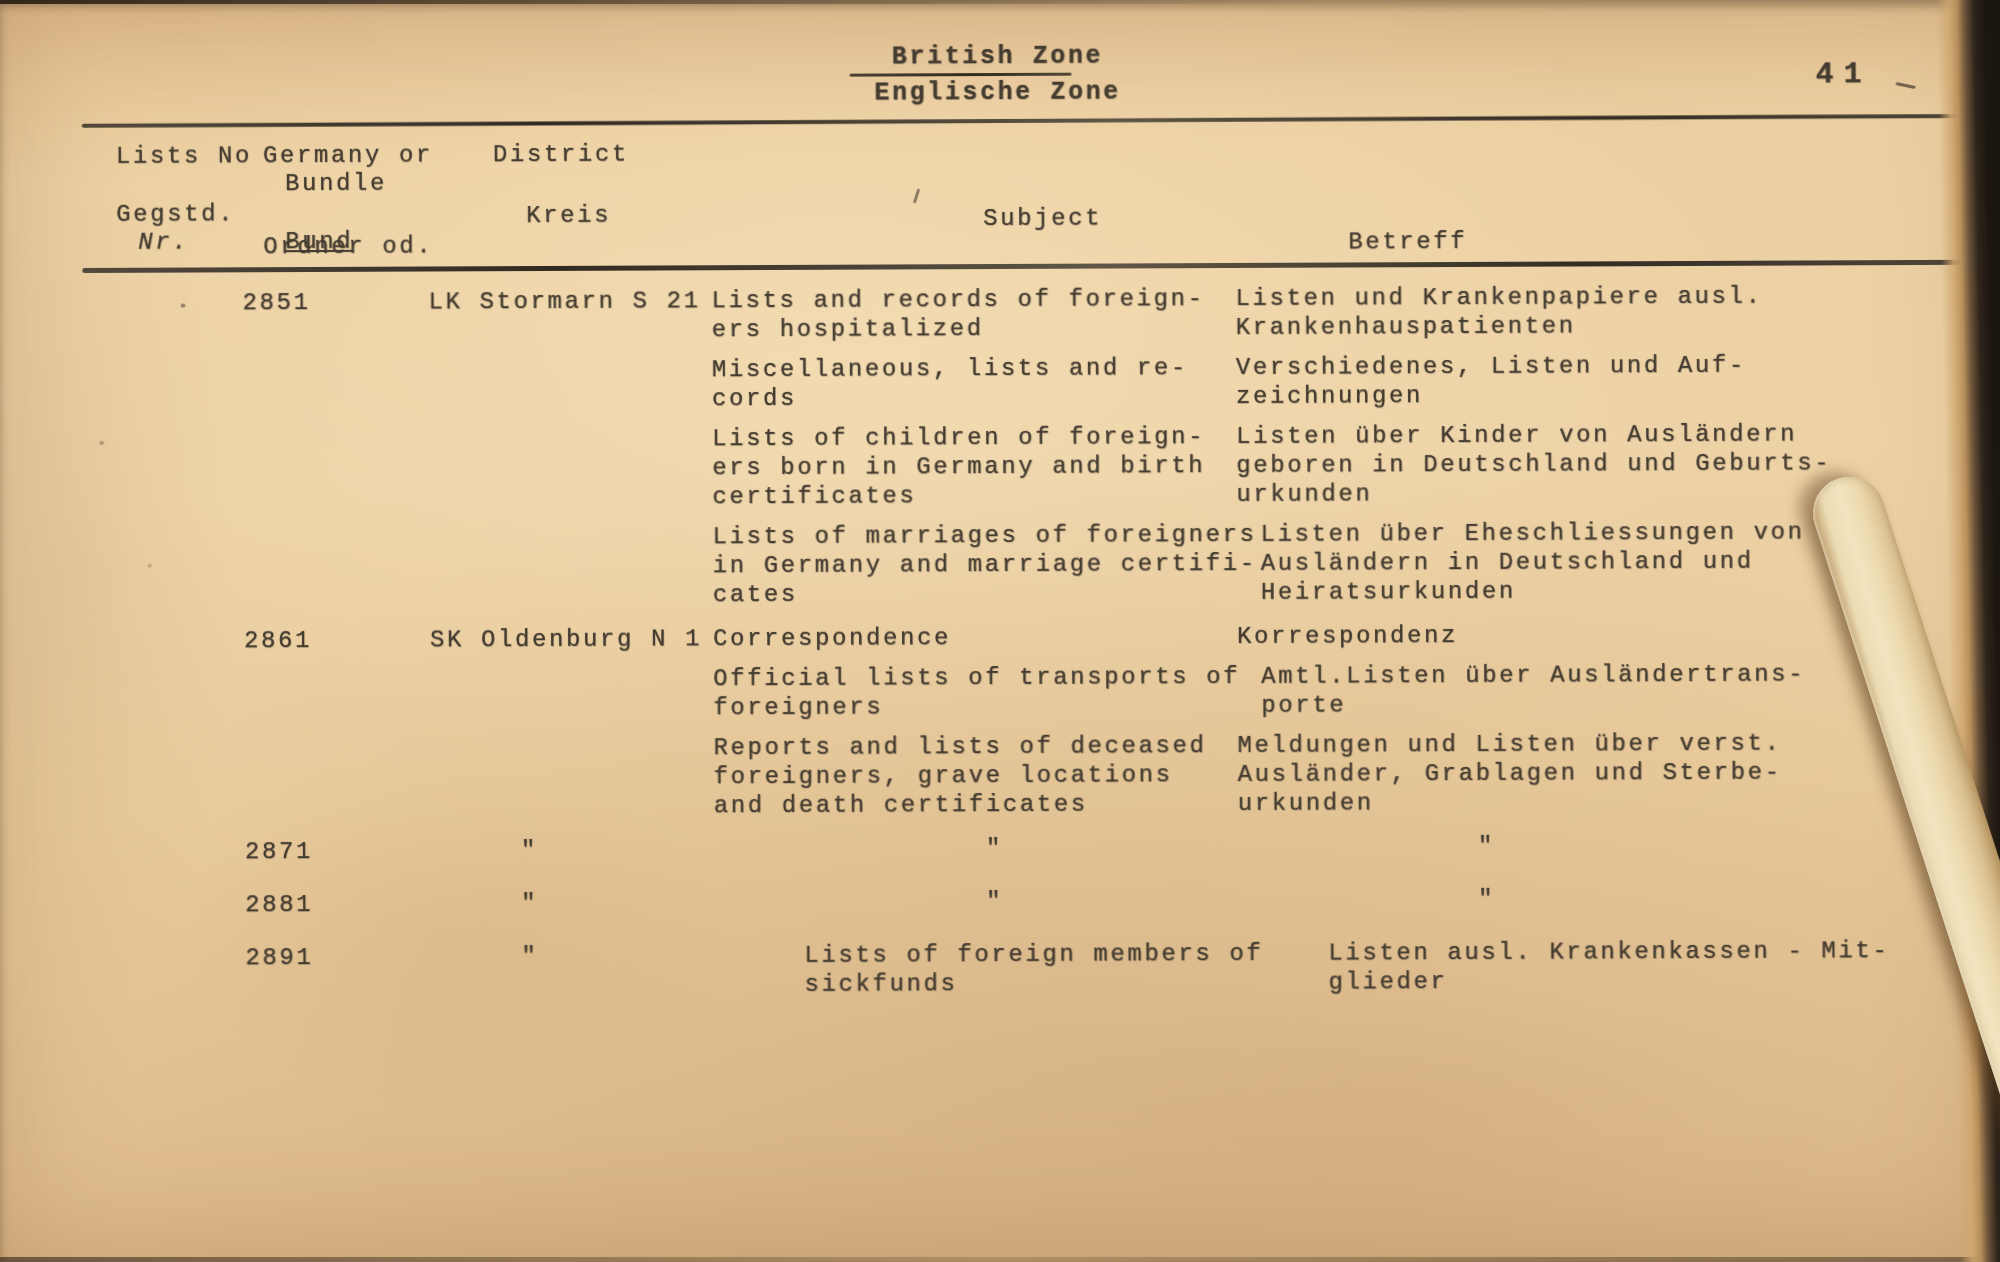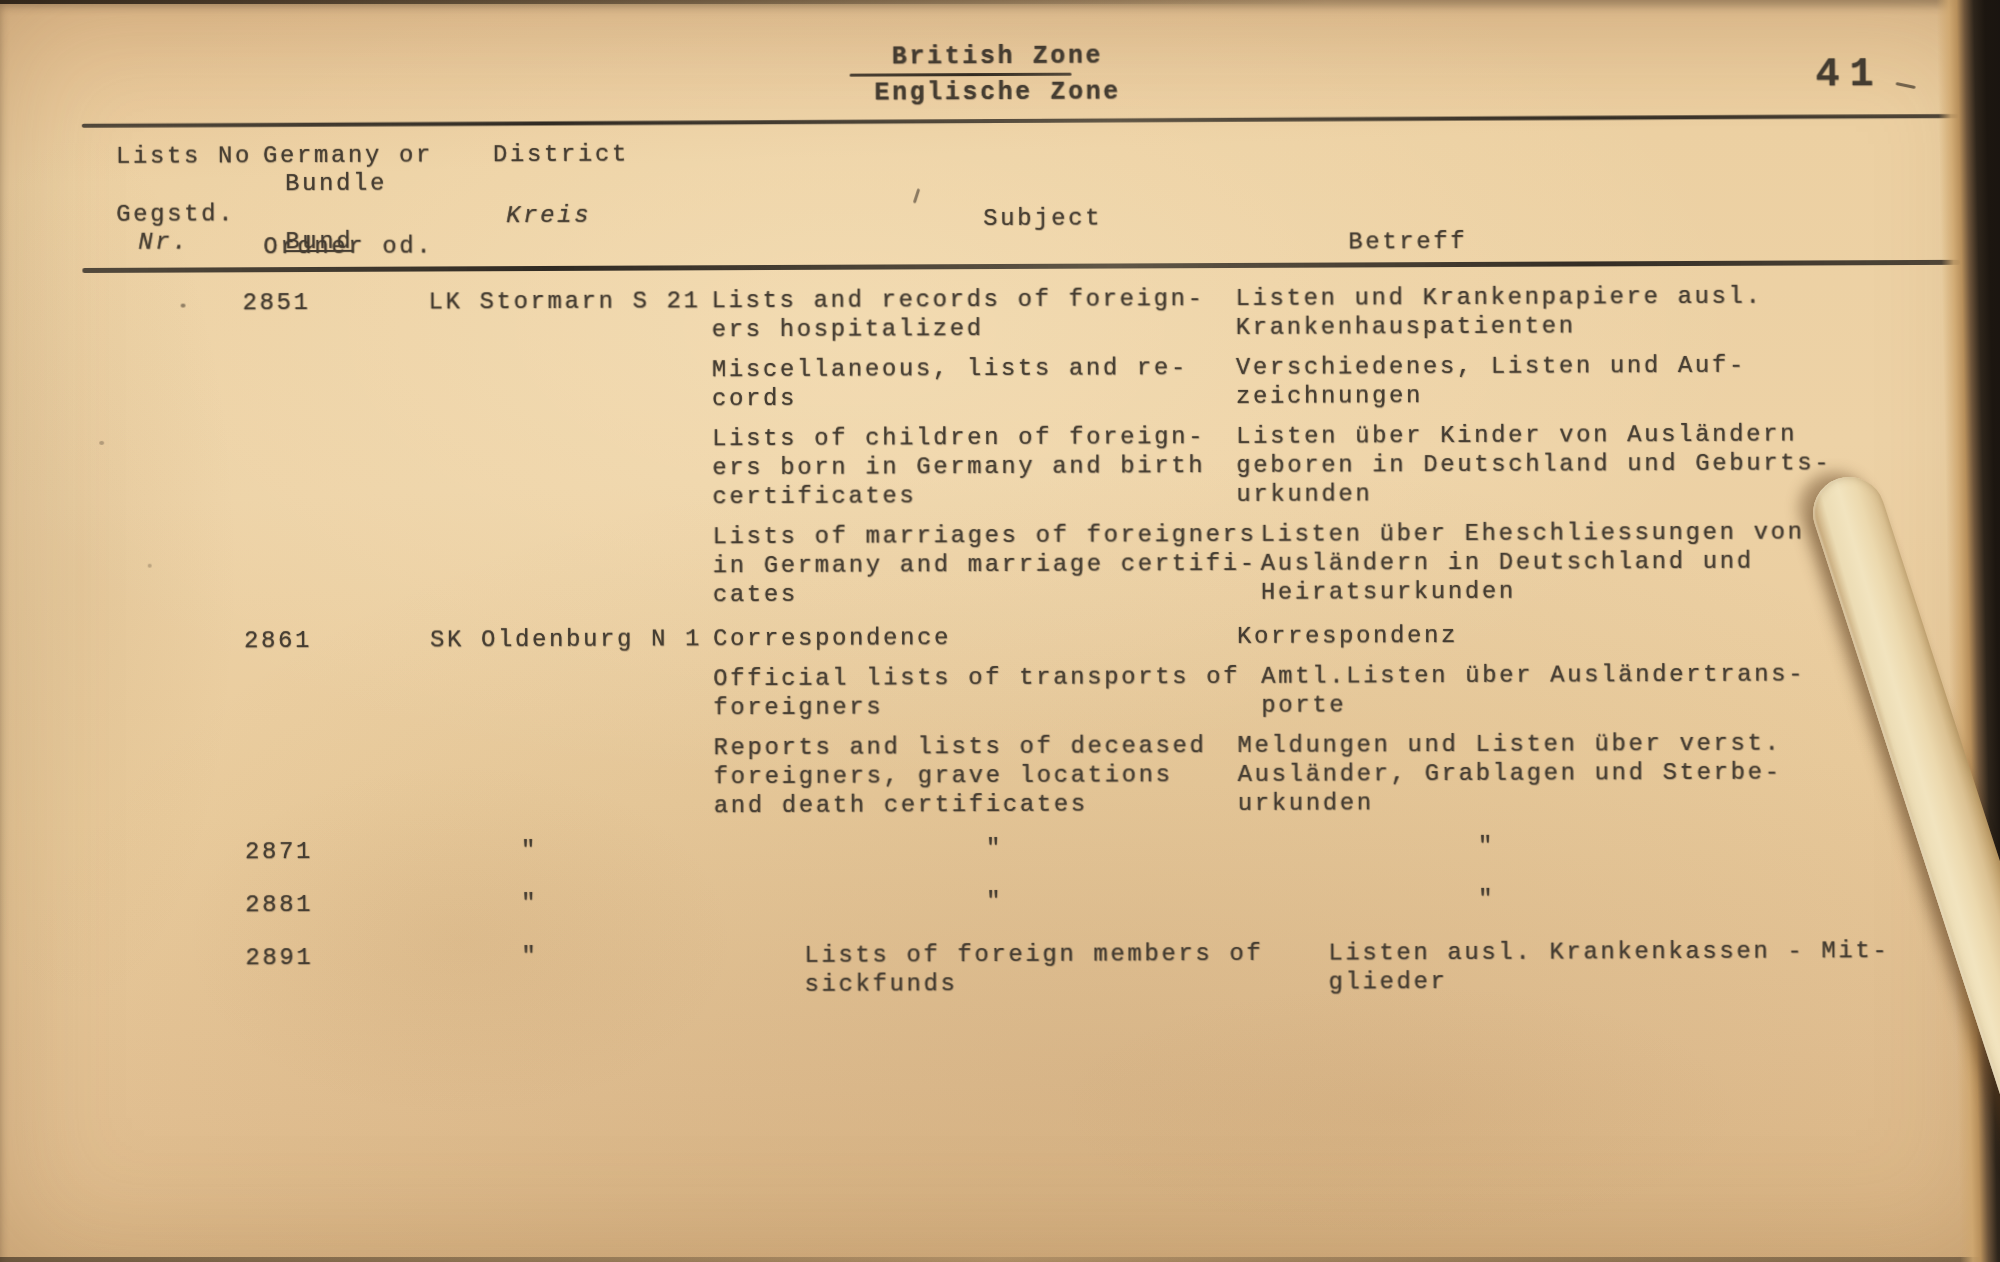--- a/index.html
+++ b/index.html
@@ -34,36 +34,36 @@
   }
   .typed{
     font-size:24px;line-height:29px;letter-spacing:2.6px;
     text-shadow:0 0 1px rgba(62,52,40,0.70), 0.6px 0.6px 0 rgba(62,52,40,0.22);
     white-space:pre;
   }
   .title-en{position:absolute;left:0;top:42px;width:2000px;text-align:center;font-weight:700;font-size:25px;}
   .title-underline{position:absolute;left:852px;top:73px;width:222px;height:3px;
     background:linear-gradient(90deg,rgba(58,50,40,0.9),rgba(40,34,26,0.95) 55%,rgba(58,50,40,0.85));border-radius:2px;}
   .title-de{position:absolute;left:0;top:78px;width:2000px;text-align:center;font-weight:700;font-size:25px;}
-  .page-number{position:absolute;left:1818px;top:64px;font-size:40px;letter-spacing:10px;font-weight:700;}
+  .page-number{position:absolute;left:1818px;top:64px;font-size:30px;letter-spacing:10px;font-weight:700;}
   .pn-dash{position:absolute;left:1898px;top:88px;width:20px;height:3px;background:rgba(64,54,42,0.7);transform:rotate(12deg);border-radius:2px;}
 
   .rule{position:absolute;left:84px;width:1878px;height:4px;border-radius:2px;
     background:linear-gradient(90deg,rgba(56,50,42,0.85),rgba(38,33,27,0.95) 25%,rgba(60,54,45,0.80) 55%,rgba(36,31,25,0.92) 80%,rgba(52,46,38,0.85));}
   .rule-top{top:119px;transform:rotate(-0.05deg);}
   .rule-mid{top:264px;height:5px;}
 
   .hdr{position:absolute;}
   .h-item1{left:118px;top:138px;}
   .h-folder1{left:265px;top:138px;}
   .h-district1{left:495px;top:138px;}
   .h-folder2{left:287px;top:166px;}
   .h-item2{left:118px;top:196px;}
   .h-folder3{left:265px;top:196px;margin-top:33px;}
-  .h-district2{left:508px;top:199px;font-style:italic;}
+  .h-district2{left:528px;top:199px;}
   .h-subject{left:985px;top:204px;}
   .h-betreff{left:1350px;top:229px;}
   .h-item3{left:140px;top:224px;font-style:italic;}
   .h-folder4{left:287px;top:224px;text-decoration:underline;}
 
   #table-body{position:absolute;left:118px;top:285px;right:40px;}
   .row{margin-bottom:15px;}
   .row-compact{margin-bottom:24px;}
   .entry{display:flex;align-items:flex-start;margin-bottom:11px;}
   .entry:last-child{margin-bottom:0;}

